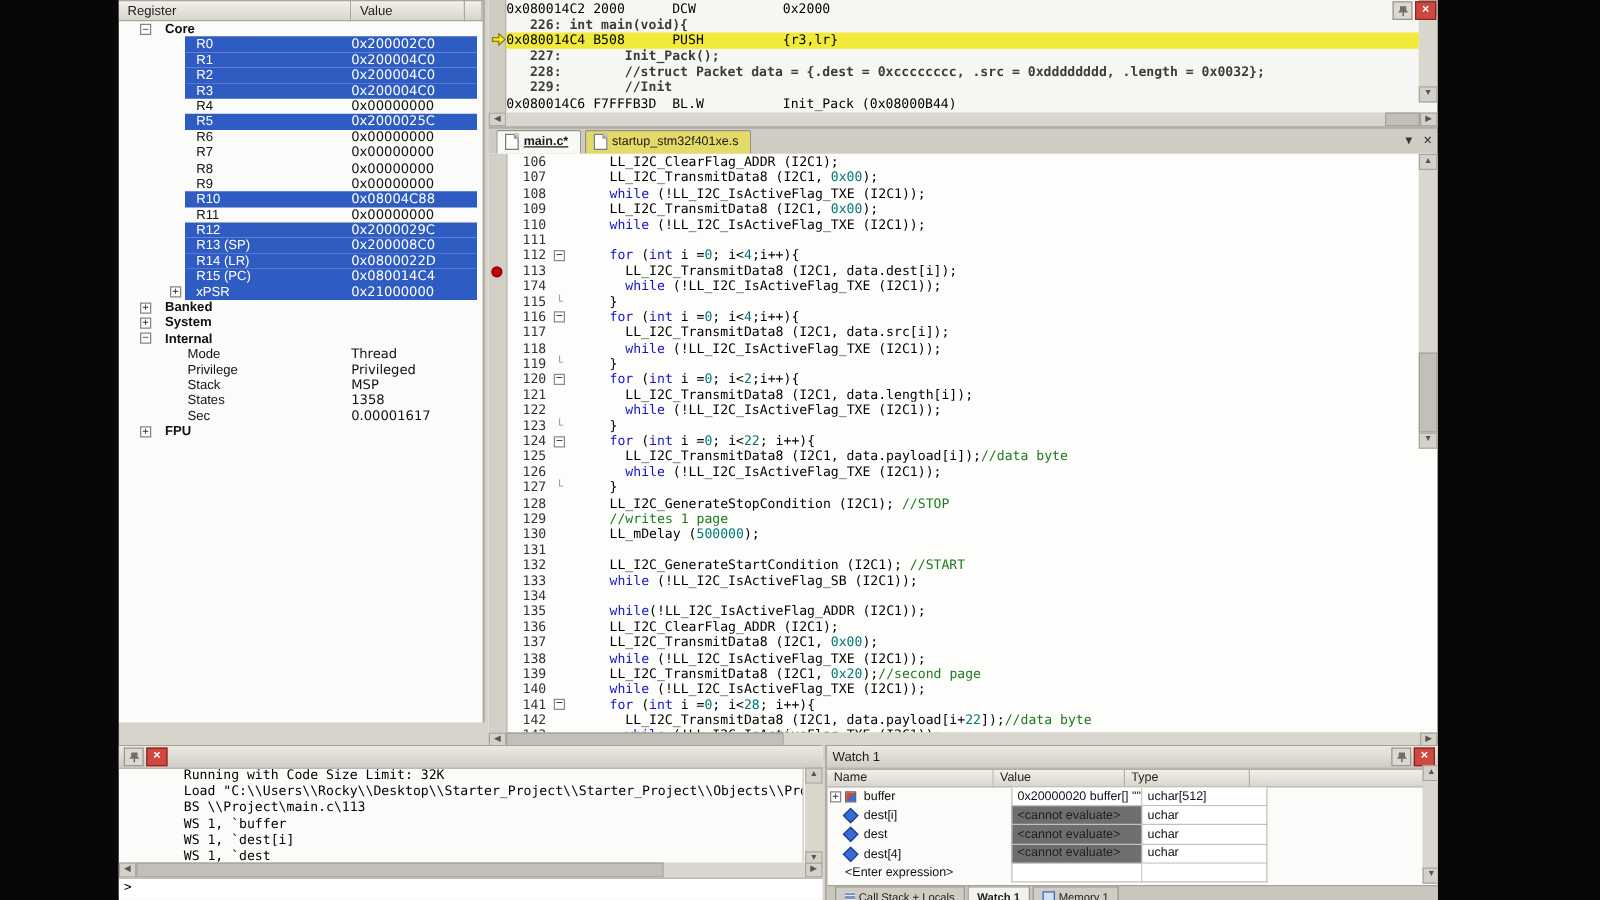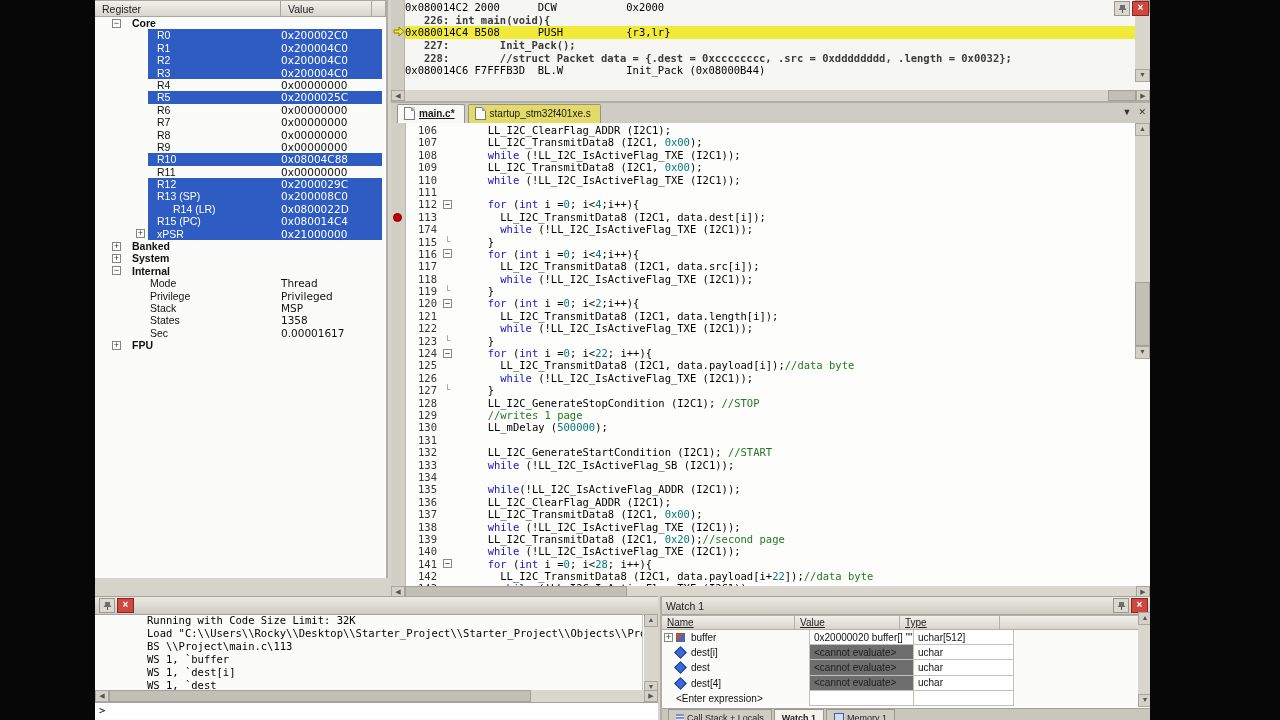--- a/index.html
+++ b/index.html
@@ -81,21 +81,21 @@
   #cmd-body{position:absolute;left:1px;top:17px;right:15px;height:76px;overflow:hidden;border-right:1px solid #cac7bf;margin-left:48px;}
   .cmdline{font-family:"DejaVu Sans Mono",monospace;font-size:10.5px;height:13px;line-height:13px;white-space:pre;color:#000;padding-left:3px;}
   #cmd-vsb{position:absolute;right:0;top:17px;width:14px;height:76px;}
   #cmd-hsb{position:absolute;left:0;top:93px;width:100%;height:12px;display:flex;}
   #cmd-input{position:absolute;left:0;top:105px;width:100%;height:16px;background:#fff;border-top:1px solid #a5a29a;
              font-family:"DejaVu Sans Mono",monospace;font-size:10.5px;line-height:15px;padding-left:4px;box-sizing:border-box;}
 
   
   #watch{position:absolute;left:565px;top:596px;width:490px;height:124px;background:#fbfbf9;border-top:1px solid #a5a29a;border-left:2px solid #b0ada5;}
   #watch-head{display:flex;height:15px;font-size:10px;color:#222;}
-  .w-hcell{background:linear-gradient(#f2f0ea,#d8d5cd);border:1px solid #b3b0a8;border-left:none;padding-left:5px;display:flex;align-items:center;box-sizing:border-box;text-decoration:underline;}
+  .w-hcell{background:linear-gradient(#f2f0ea,#d8d5cd);border:1px solid #b3b0a8;border-left:none;padding-left:5px;display:flex;align-items:center;box-sizing:border-box;}
   .wrow{display:flex;height:15.2px;font-size:10px;color:#111;align-items:stretch;}
   .wname{width:133px;position:relative;display:flex;align-items:center;padding-left:14px;}
   .wexp{position:absolute;left:2px;top:3px;width:9px;height:9px;border:1px solid #848484;background:#fff;font-size:9px;line-height:7px;text-align:center;color:#333;box-sizing:border-box;}
   .wicon{width:7px;height:7px;background:#3a6ad4;transform:rotate(45deg);margin-right:6px;flex:none;border:1px solid #1d3f8c;}
   .wicon.arr{background:linear-gradient(135deg,#d44a2a 50%,#3a6ad4 50%);transform:none;border:1px solid #666;}
   .wval{width:105px;border:1px solid #c3c0b8;border-top:none;display:flex;align-items:center;padding-left:4px;box-sizing:border-box;background:#fff;}
   .wval.err{background:#6e6e6e;color:#1e1e1e;}
   .wtype{width:100px;border:1px solid #c3c0b8;border-top:none;border-left:none;display:flex;align-items:center;padding-left:4px;box-sizing:border-box;background:#fff;}
   #watch-vsb{position:absolute;right:0;top:15px;width:14px;height:91px;}
   #watch-tabs{position:absolute;left:0;bottom:0;width:100%;height:13px;background:#c9c6be;border-top:1px solid #a5a29a;display:flex;padding-left:6px;box-sizing:border-box;overflow:hidden;}
@@ -170,21 +170,21 @@
         </div>
         <div class="rrow reg sel">
           <span class="nm" style="left:62px">R12</span>
           <span class="val">0x2000029C</span>
         </div>
         <div class="rrow reg sel">
           <span class="nm" style="left:62px">R13 (SP)</span>
           <span class="val">0x200008C0</span>
         </div>
         <div class="rrow reg sel">
-          <span class="nm" style="left:78px">R14 (LR)</span>
+          <span class="nm" style="left:62px">R14 (LR)</span>
           <span class="val">0x0800022D</span>
         </div>
         <div class="rrow reg sel">
           <span class="nm" style="left:62px">R15 (PC)</span>
           <span class="val">0x080014C4</span>
         </div>
         <div class="rrow reg sel">
           <span class="exp" style="left:41px">+</span>
           <span class="nm" style="left:62px">xPSR</span>
           <span class="val">0x21000000</span>
@@ -230,20 +230,21 @@
 
 
   <div id="disasm">
     <div id="disasm-margin"></div>
     <div id="disasm-lines">
         <div class="dline asm">0x080014C2 2000      DCW           0x2000</div>
         <div class="dline src">   226: int main(void){</div>
         <div class="dline asm cur">0x080014C4 B508      PUSH          {r3,lr}</div>
         <div class="dline src">   227:        Init_Pack();</div>
         <div class="dline src">   228:        //struct Packet data = {.dest = 0xcccccccc, .src = 0xdddddddd, .length = 0x0032};</div>
+        <div class="dline src">   229:        //Init</div>
         <div class="dline asm">0x080014C6 F7FFFB3D  BL.W          Init_Pack (0x08000B44)</div>
       </div>
     <svg id="cur-arrow" width="13" height="11" style="top: 26.4px;">
       <path d="M2 4h5V1l5 4.5L7 10V7H2z" fill="#f5e92a" stroke="#8a8000" stroke-width="1"></path>
     </svg>
     <div id="disasm-icons">
       <div class="pinbtn">
         <svg width="9" height="9">
             <path d="M2 1h5v3l1.5 2h-8L2 4z" fill="#6e6e6e"></path>
             <rect x="4" y="6" width="1" height="3" fill="#505050"></rect>

